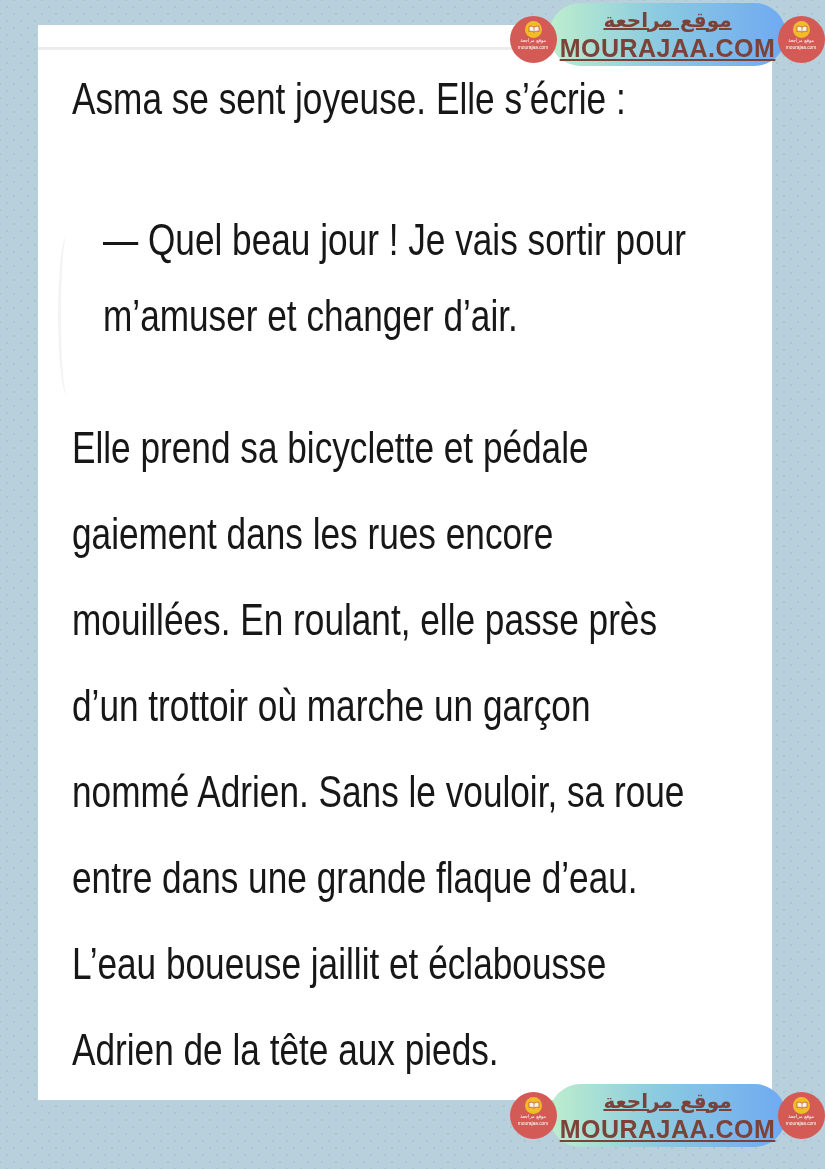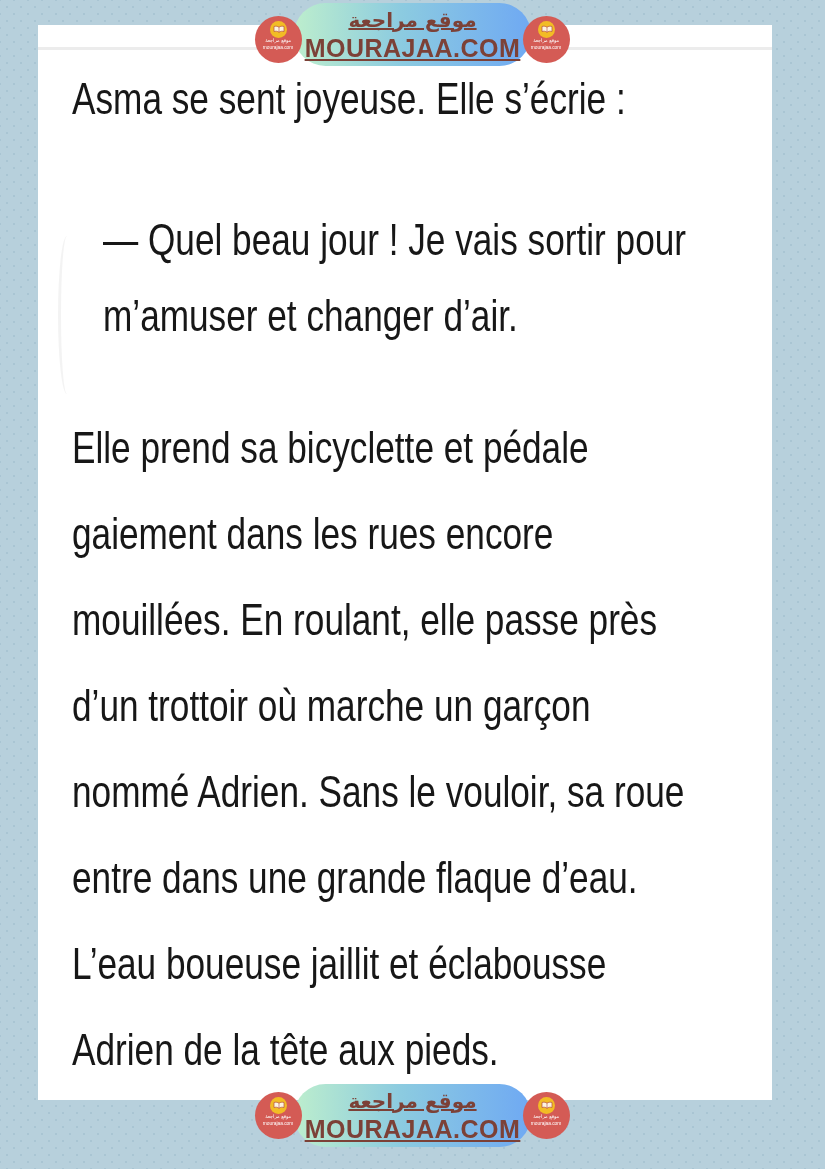--- a/index.html
+++ b/index.html
@@ -35,21 +35,21 @@
     font-family:"Liberation Sans", sans-serif;
   }
   .intro { position:absolute; left:72px; top:73px; line-height:52px; z-index:3; }
   .dialogue { position:absolute; left:103px; top:202px; z-index:3; }
   .dialogue .textline { height:76px; line-height:76px; }
   .body-text { position:absolute; left:72px; top:405px; z-index:3; }
   .body-text .textline { height:86px; line-height:86px; }
   
   .watermark {
     position:absolute; left:0; width:100%;
-    display:flex; justify-content:center; align-items:center;
+    display:flex; justify-content:flex-end; align-items:center;
     z-index:5;
   }
   .wm-header { top:3px; }
   .wm-footer { top:1084px; }
   .wm-pill {
     width:237px; height:63px; border-radius:32px;
     display:flex; flex-direction:column; justify-content:center; align-items:center;
     background:linear-gradient(90deg, #bdeecd 0%, #8ccbe0 45%, #6fa9f3 100%);
     margin:0 -8px;
   }

